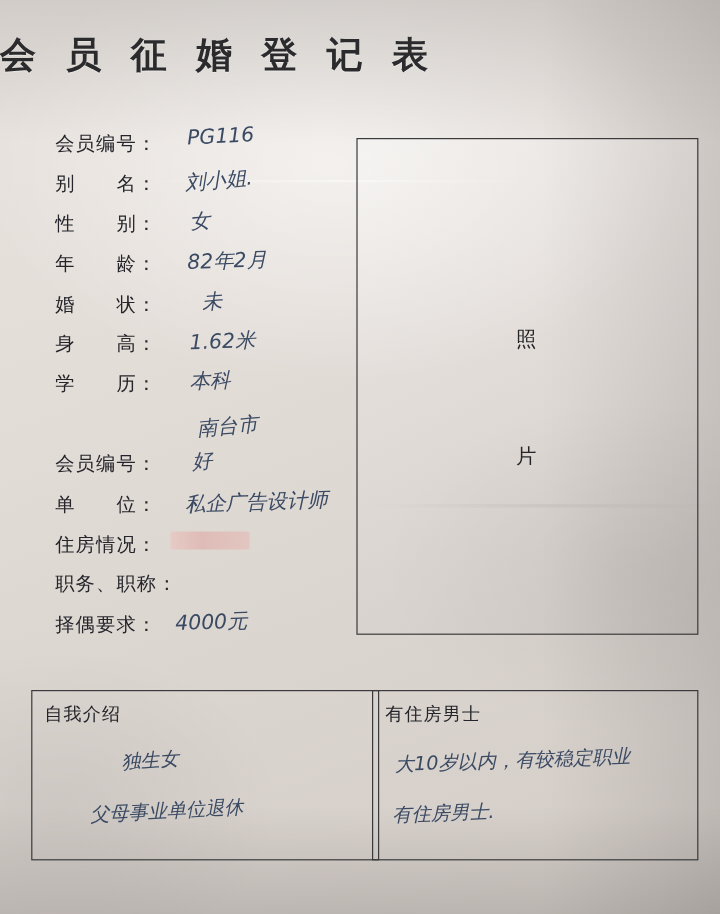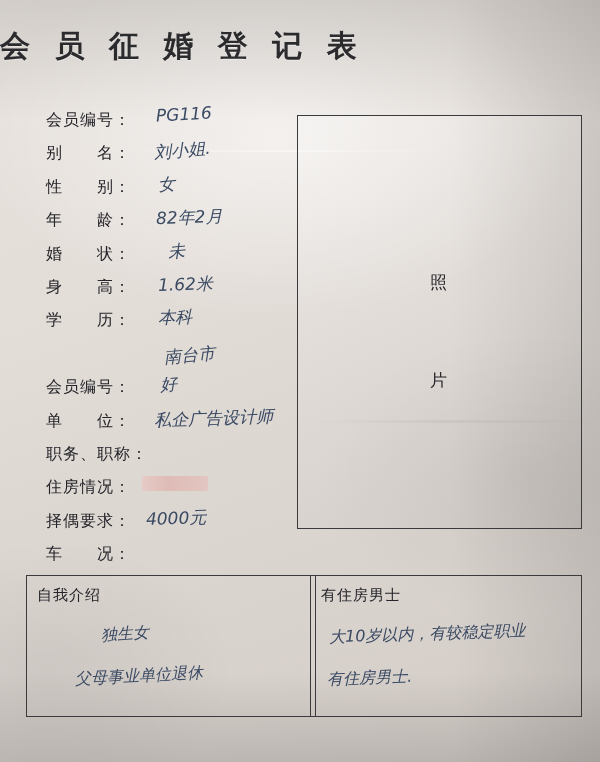--- a/index.html
+++ b/index.html
@@ -226,39 +226,35 @@
       <span class="field-label">会员编号：</span>
       <span class="field-value hand2" style="left:114px;">好</span>
     </div>
 
     <div class="field-row">
       <span class="field-label">单　　位：</span>
       <span class="field-value hand3" style="left:108px;">私企广告设计师</span>
     </div>
 
     <div class="field-row">
-      <span class="field-label">职务、职称：</span>
-      <span class="field-value" style="left:116px;"></span>
-    </div>
-
-    <div class="field-row">
       <span class="field-label">住房情况：</span>
       <span class="redacted"></span>
       <span class="field-value" style="left:170px;"></span>
     </div>
 
     <div class="field-row">
+      <span class="field-label">职务、职称：</span>
+      <span class="field-value" style="left:116px;"></span>
+    </div>
+
+    <div class="field-row">
       <span class="field-label">择偶要求：</span>
       <span class="field-value hand3" style="left:100px;">4000元</span>
     </div>
 
-    <div class="field-row">
-      <span class="field-label">车　　况：</span>
-      <span class="field-value" style="left:116px;"></span>
-    </div>
 
   </div>
 
   <div class="photo-box">
     <div class="photo-text t1">照</div>
     <div class="photo-text t2">片</div>
   </div>
 
   <div class="bottom-box left">
     <div class="box-title">自我介绍</div>

